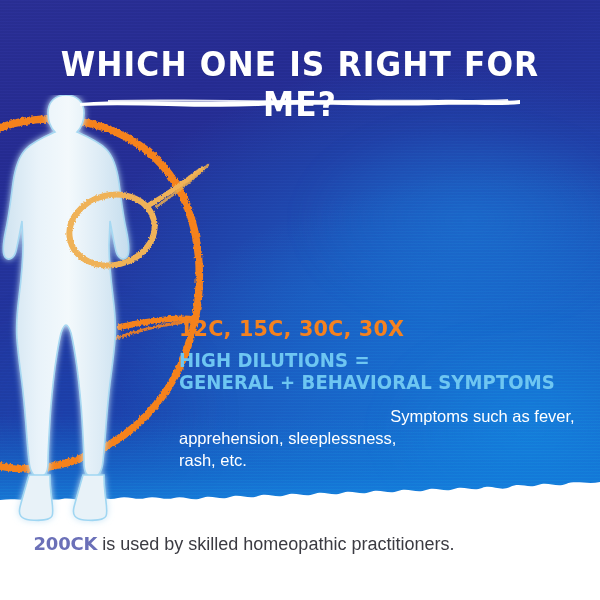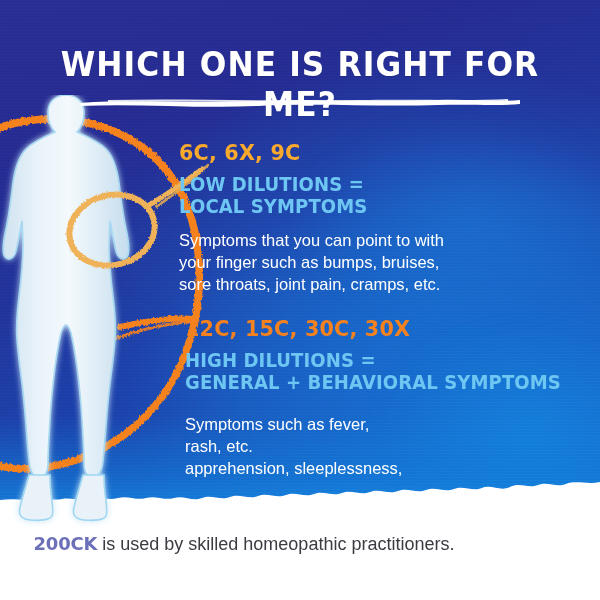--- a/index.html
+++ b/index.html
@@ -255,35 +255,27 @@
   </svg>
 
   <div class="title">WHICH ONE IS RIGHT FOR ME?</div>
   <svg class="title-rule" viewBox="0 0 444 9" preserveAspectRatio="none">
     <path fill="#ffffff" d="M2,5 C60,1 120,6 180,3 C240,0 300,5 360,2 C392,1 420,4 442,2
                             L442,6 C420,8 392,6 360,7 C300,9 240,5 180,8 C120,11 60,5 2,8 Z"></path>
     <path fill="#ffffff" opacity=".85" d="M30,2 C110,0 200,4 280,2 C340,1 390,3 430,1
                             L430,3 C390,5 340,3 280,4 C200,6 110,2 30,4 Z"></path>
   </svg>
 
-  <div class="block" style="left:179px; top:140px;">
-    <div class="dose-line" style="color:#f9a92c;">6C, 6X, 9C</div>
-    <div class="sub-line" style="color:#6ec6f2; margin-top:8px;">LOW DILUTIONS =</div>
-    <div class="sub-line" style="color:#6ec6f2;">LOCAL SYMPTOMS</div>
-    <div class="body-line" style="margin-top:12px;">Symptoms that you can point to with</div>
-    <div class="body-line">your finger such as bumps, bruises,</div>
-    <div class="body-line">sore throats, joint pain, cramps, etc.</div>
-  </div>
-
-  <div class="block" style="left:185px; top:316px;">
+
+  <div class="block" style="left:179px; top:316px;">
     <div class="dose-line" style="color:#f5821f;">12C, 15C, 30C, 30X</div>
     <div class="sub-line" style="color:#6ec6f2; margin-top:8px;">HIGH DILUTIONS  =</div>
     <div class="sub-line" style="color:#6ec6f2;">GENERAL + BEHAVIORAL SYMPTOMS</div>
-    <div class="body-line" style="margin-top:20px;">Symptoms such as fever,</div>
+    <div class="body-line" style="margin-top:12px;text-align:right;">Symptoms such as fever,</div>
+    <div class="body-line">apprehension, sleeplessness,</div>
     <div class="body-line">rash, etc.</div>
-    <div class="body-line">apprehension, sleeplessness,</div>
   </div>
 
   <div class="footer">
     <b>200CK</b><span> is used by skilled homeopathic practitioners.</span>
   </div>
 
 </div>
 
 </body></html>

